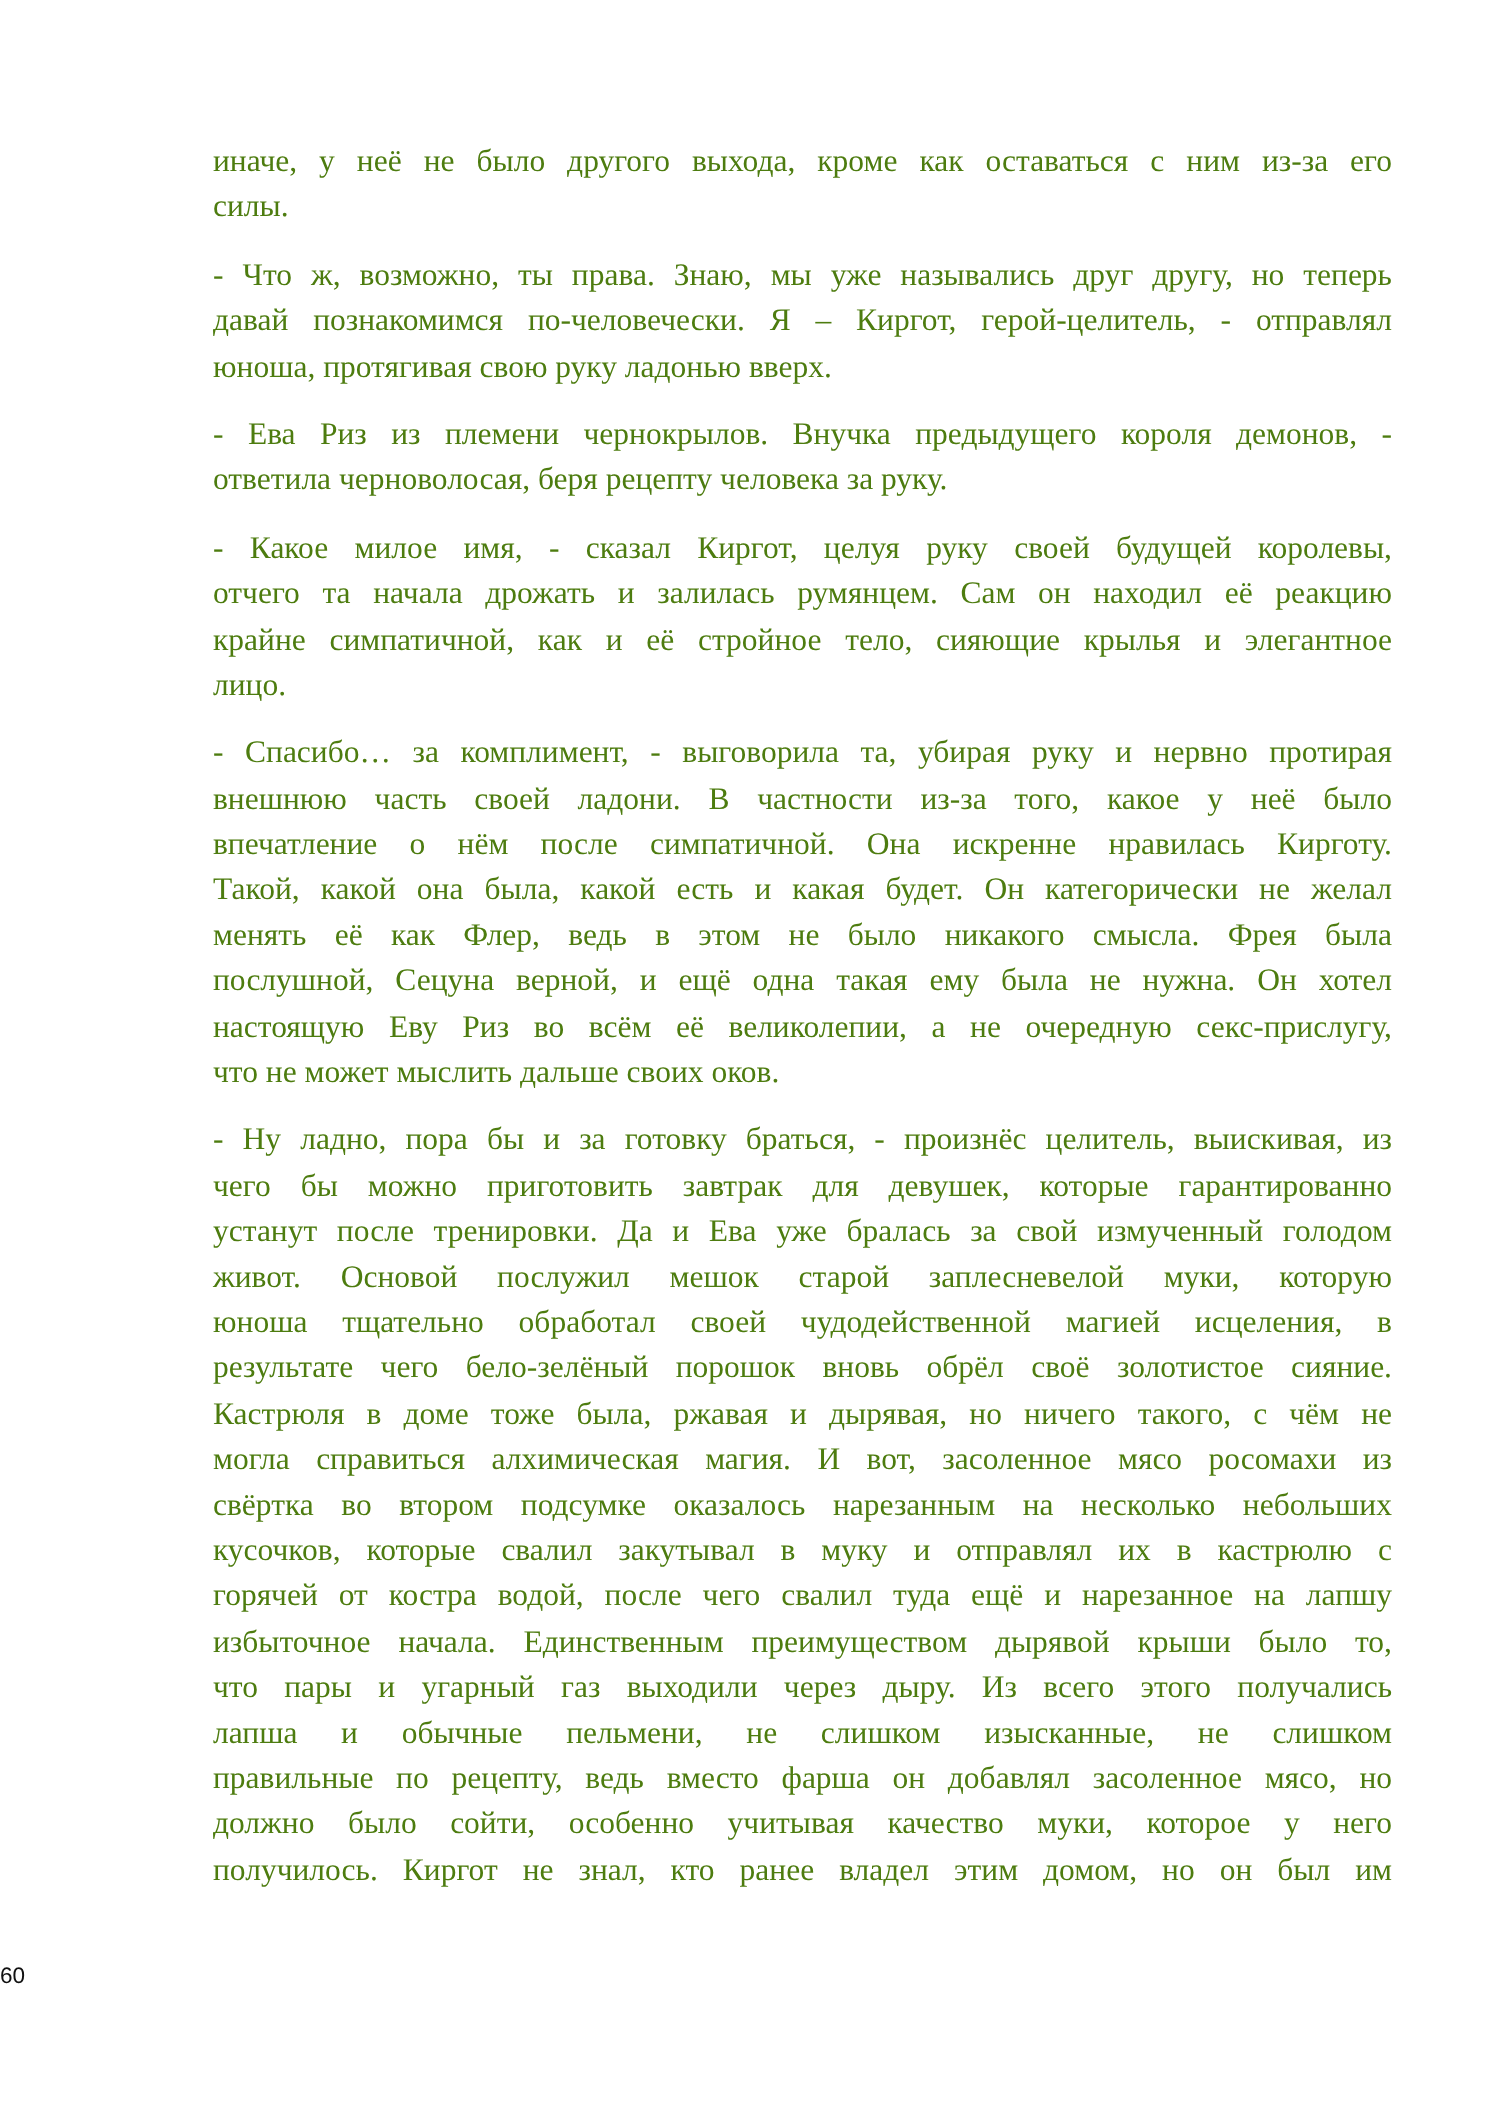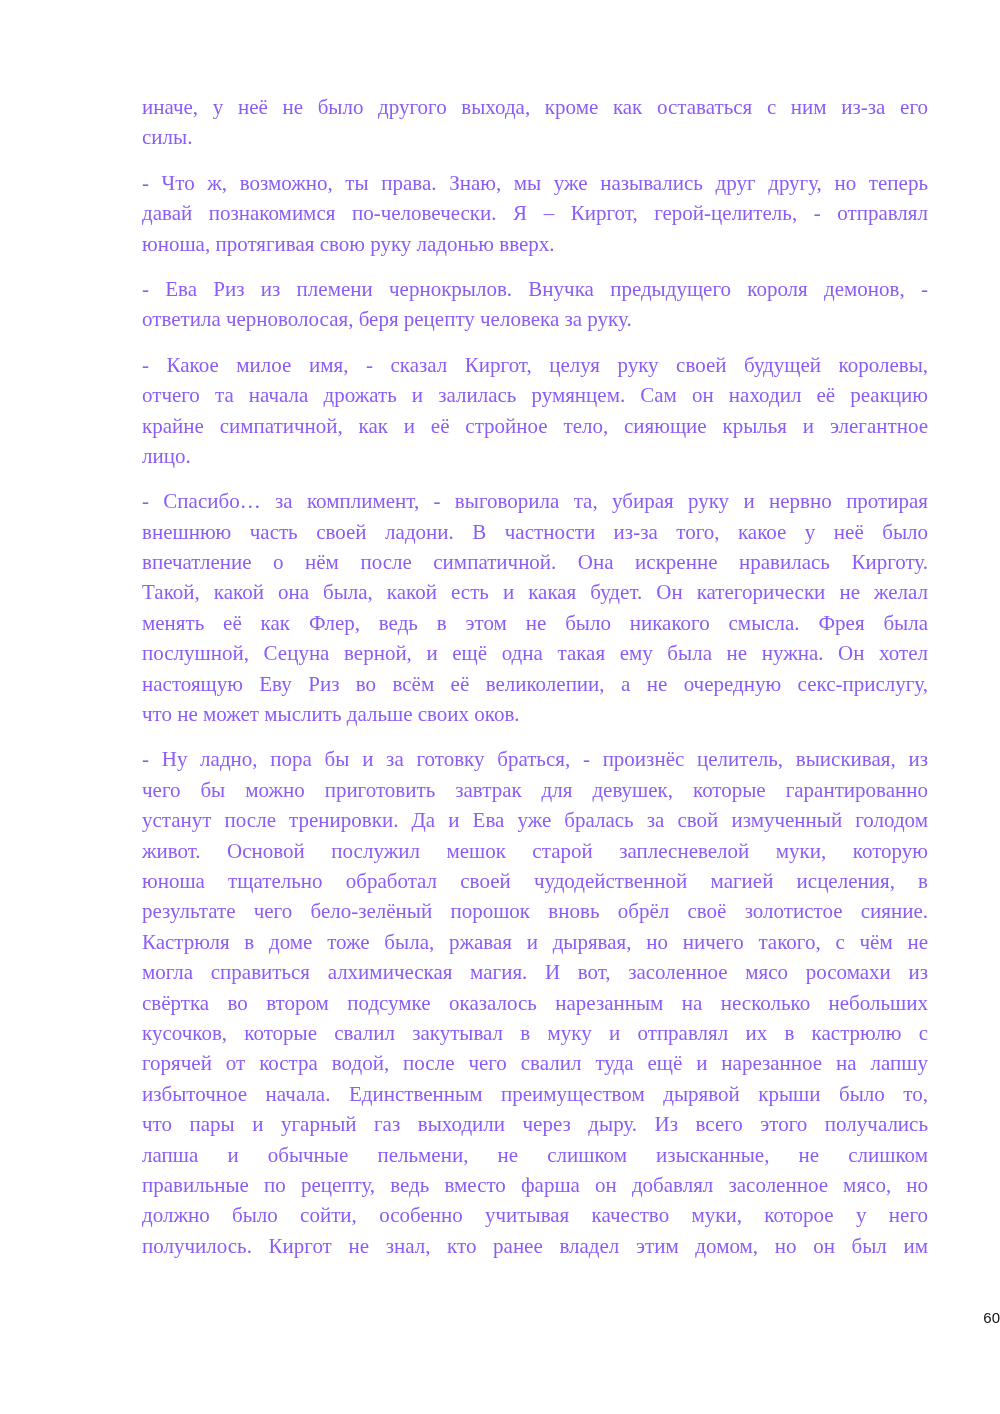--- a/index.html
+++ b/index.html
@@ -5,36 +5,36 @@
   html, body { margin: 0; padding: 0; background: #ffffff; }
   body { width: 1000px; height: 1414px; position: relative; overflow: hidden; }
   .page {
     position: absolute; left: 0; top: 0; width: 1000px; height: 1414px;
     background: #ffffff;
   }
   .text-block {
     position: absolute; left: 142px; top: 92px; width: 786px;
     font-family: "Liberation Serif", serif;
     font-size: 21px;
-    color: #8b5cf6;
+    color: #4d7c0f;
   }
   .para { margin: 0 0 15px 0; }
   .line {
     display: block;
     height: 30.4px;
     line-height: 30.4px;
     text-align: justify;
     text-align-last: justify;
     white-space: nowrap;
     overflow: visible;
   }
   .line.last { text-align-last: left; }
   .page-number {
     position: absolute; left: 0; width: 1000px; top: 1309px;
-    text-align: right;
+    text-align: left;
     font-family: "Liberation Sans", sans-serif;
     font-size: 15px; color: #111111;
   }
 </style>
 </head>
 <body>
 
 <div class="page">
   <div class="text-block">
     <div class="para">

